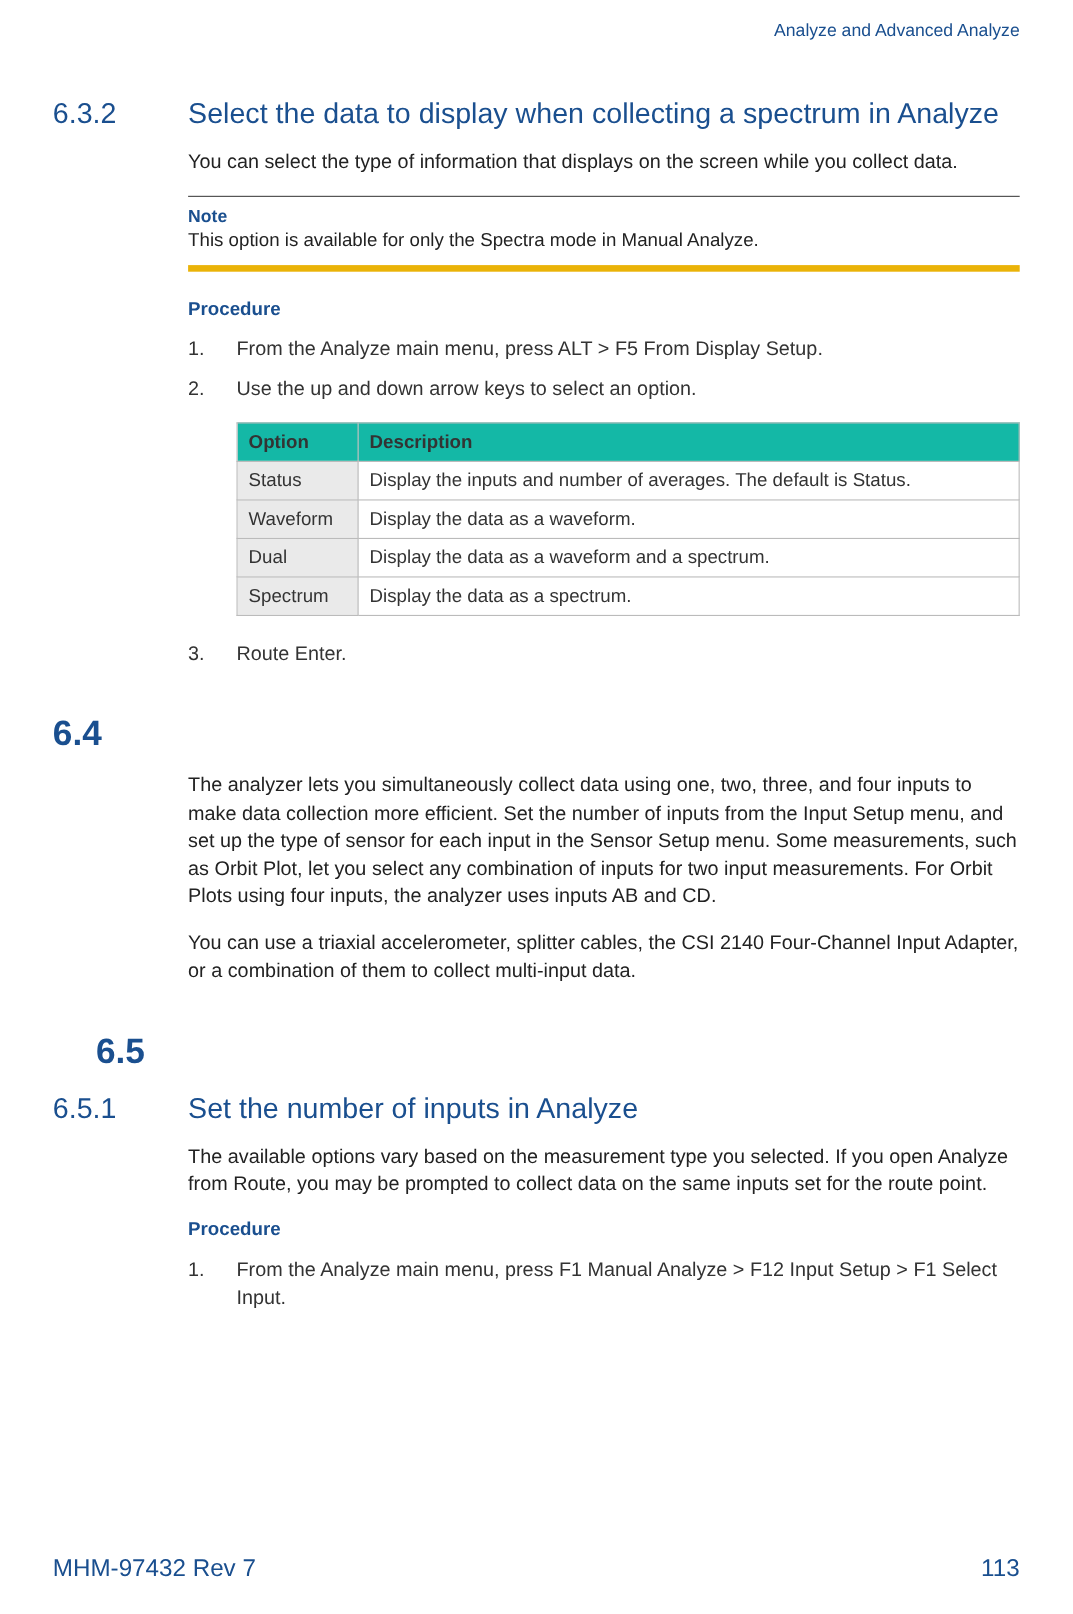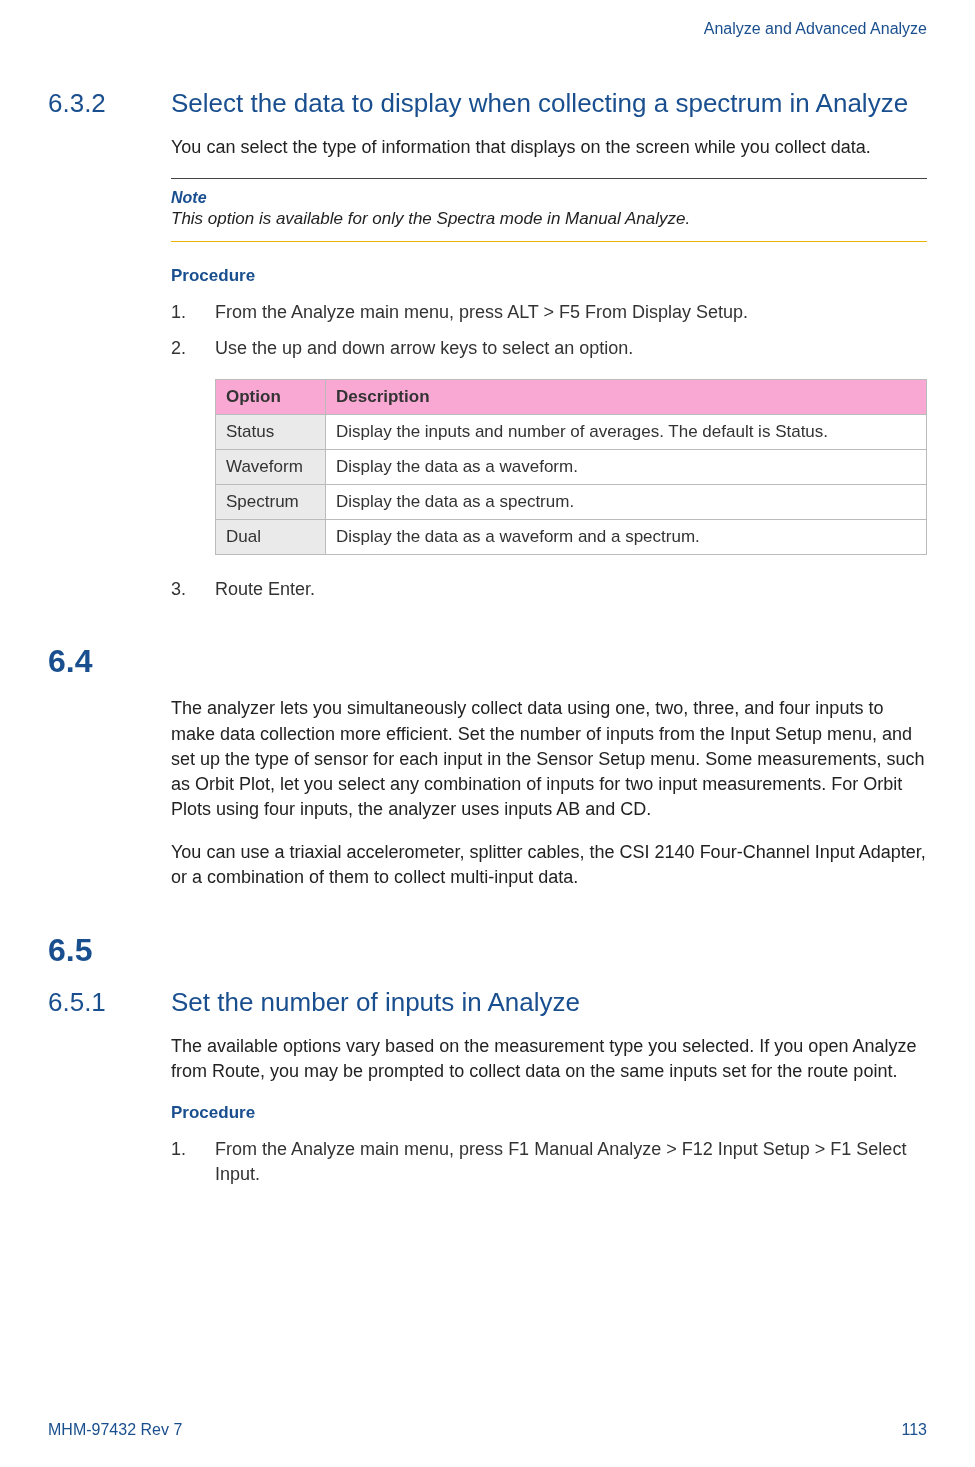--- a/index.html
+++ b/index.html
@@ -52,24 +52,23 @@
       margin-left: 123px;
     }
     .para {
       font-size: 18px;
       line-height: 1.4;
       color: #222;
       margin-bottom: 18px;
     }
     .note-block {
       border-top: 1px solid #444;
-      border-bottom: 1px solid #eab308;
+      border-bottom: 6px solid #eab308;
       padding: 10px 0 12px 0;
       margin-bottom: 24px;
-      font-style: italic;
     }
     .note-label {
       color: #1a4f8f;
       font-weight: 700;
       font-size: 16px;
       margin-bottom: 2px;
     }
     .note-text {
       font-size: 17px;
       color: #222;
@@ -99,37 +98,37 @@
       max-width: calc(100% - 44px);
       font-size: 17px;
     }
     table.options th, table.options td {
       border: 1px solid #bbb;
       padding: 7px 10px;
       text-align: left;
       vertical-align: top;
     }
     table.options th {
-      background: #f9a8d4;
+      background: #14b8a6;
       font-weight: 700;
     }
     table.options td.opt-name {
       background: #eaeaea;
       width: 110px;
     }
     .footer {
       position: absolute;
       bottom: 28px;
       left: 48px;
       right: 48px;
       display: fl900sif;
       display: flex;
       justify-content: space-between;
       color: #1a4f8f;
-      font-size: 16px;
+      font-size: 22px;
     }
   </style>
 </head>
 <body>
 
 <div class="header-right">Analyze and Advanced Analyze</div>
 
 <div class="section">
   <div class="section-row">
     <div class="section-number">6.3.2</div>
@@ -171,26 +170,26 @@
           <td class="opt-name">Status</td>
           <td>
             <span>Display the inputs and number of averages. The default is </span><span>Status</span><span>.</span>
           </td>
         </tr>
         <tr>
           <td class="opt-name">Waveform</td>
           <td>Display the data as a waveform.</td>
         </tr>
         <tr>
+          <td class="opt-name">Dual</td>
+          <td>Display the data as a waveform and a spectrum.</td>
+        </tr>
+        <tr>
           <td class="opt-name">Spectrum</td>
           <td>Display the data as a spectrum.</td>
-        </tr>
-        <tr>
-          <td class="opt-name">Dual</td>
-          <td>Display the data as a waveform and a spectrum.</td>
         </tr>
       </tbody>
     </table>
 
     <div class="step">
       <div class="step-num">3.</div>
       <div class="step-text">
         <span>Route </span><span>Enter</span><span>.</span>
       </div>
     </div>
@@ -201,21 +200,21 @@
   <div class="section-row">
     <div class="section-number large">6.4</div>
   </div>
   <div class="body-content">
     <p class="para">The analyzer lets you simultaneously collect data using one, two, three, and four inputs to make data collection more efficient. Set the number of inputs from the Input Setup menu, and set up the type of sensor for each input in the Sensor Setup menu. Some measurements, such as Orbit Plot, let you select any combination of inputs for two input measurements. For Orbit Plots using four inputs, the analyzer uses inputs AB and CD.</p>
     <p class="para">You can use a triaxial accelerometer, splitter cables, the CSI 2140 Four-Channel Input Adapter, or a combination of them to collect multi-input data.</p>
   </div>
 </div>
 
 <div class="section" style="margin-bottom:18px;">
-  <div class="section-row" style="margin-bottom:0;">
+  <div class="section-row" style="margin-bottom:0;text-align:center;">
     <div class="section-number large">6.5</div>
   </div>
 </div>
 
 <div class="section">
   <div class="section-row">
     <div class="section-number">6.5.1</div>
     <div class="section-title">Set the number of inputs in Analyze</div>
   </div>
   <div class="body-content">

